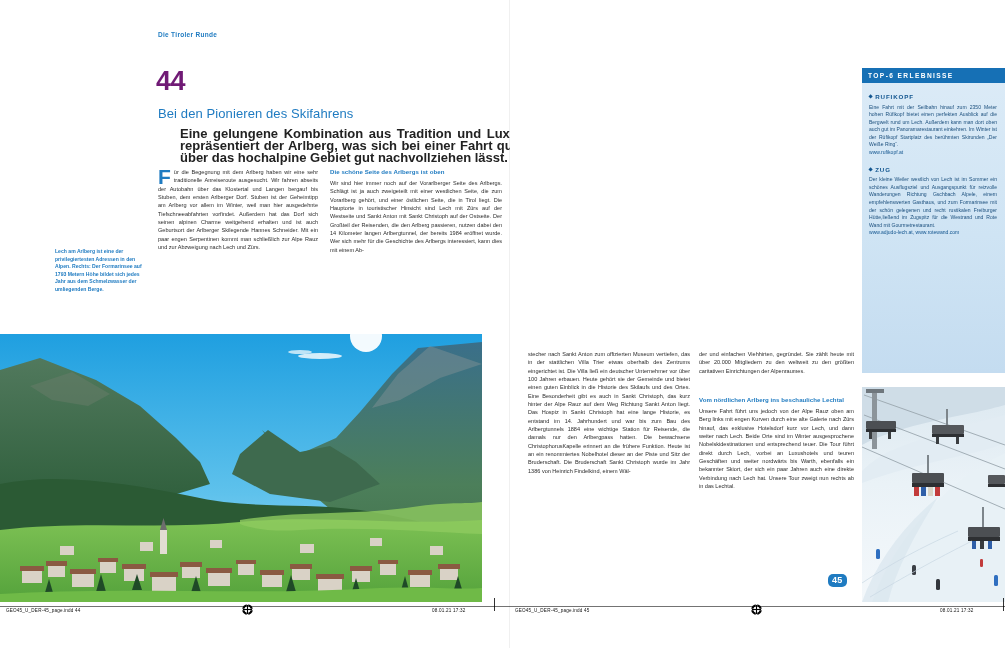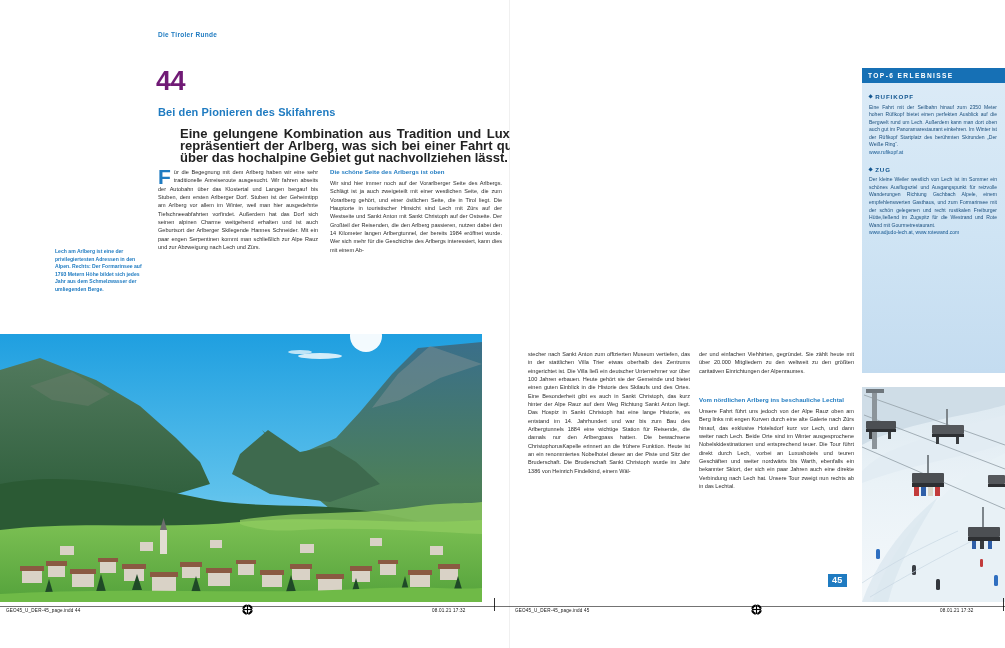--- a/index.html
+++ b/index.html
@@ -20,21 +20,21 @@
     color:#1f7bc1;
   }
 
   
   .chapter-row{position:absolute;left:156px;top:68px;display:flex;align-items:baseline;gap:11px;}
   .chapter-num{font-size:27px;font-weight:bold;color:#701a75;line-height:1;letter-spacing:-.5px;}
   .chapter-title{font-size:18.5px;font-weight:bold;color:#1f7bc1;line-height:1;letter-spacing:-.1px;}
 
   .subtitle{
     position:absolute;left:158px;top:106px;
-    font-size:11px;font-weight:bold;color:#1f7bc1;letter-spacing:.1px;
+    font-size:13px;font-weight:normal;color:#1f7bc1;letter-spacing:.1px;
   }
 
   .lead{
     position:absolute;left:158px;top:128px;width:345px;
     font-size:13px;font-weight:bold;line-height:12px;color:#222;
     text-align:justify;
     margin-left:22px;
   }
 
   
@@ -68,21 +68,21 @@
   .photo-lift{left:862px;top:387px;width:143px;height:215px;}
 
   
   .col-r1{left:528px;top:350px;width:162px;}
   .col-r2{left:699px;top:350px;width:155px;}
   .col-r2b{left:699px;top:399px;width:155px;}
 
   .page-num{
     position:absolute;left:828px;top:574px;
     font-size:9px;font-weight:bold;color:#ffffff;
-    background:#1f7bc1;padding:1px 4px 2px 4px;border-radius:0;
+    background:#1f7bc1;padding:1px 4px 2px 4px;border-radius:5px;
     letter-spacing:.3px;
   }
 
   
   .infobox{
     position:absolute;left:862px;top:68px;width:143px;height:305px;
     background:linear-gradient(180deg,#dcebf7 0%,#cfe4f4 55%,#c4dcf0 100%);
   }
   .infobox-head{
     background:#1670b5;color:#fff;font-size:6.6px;font-weight:bold;

